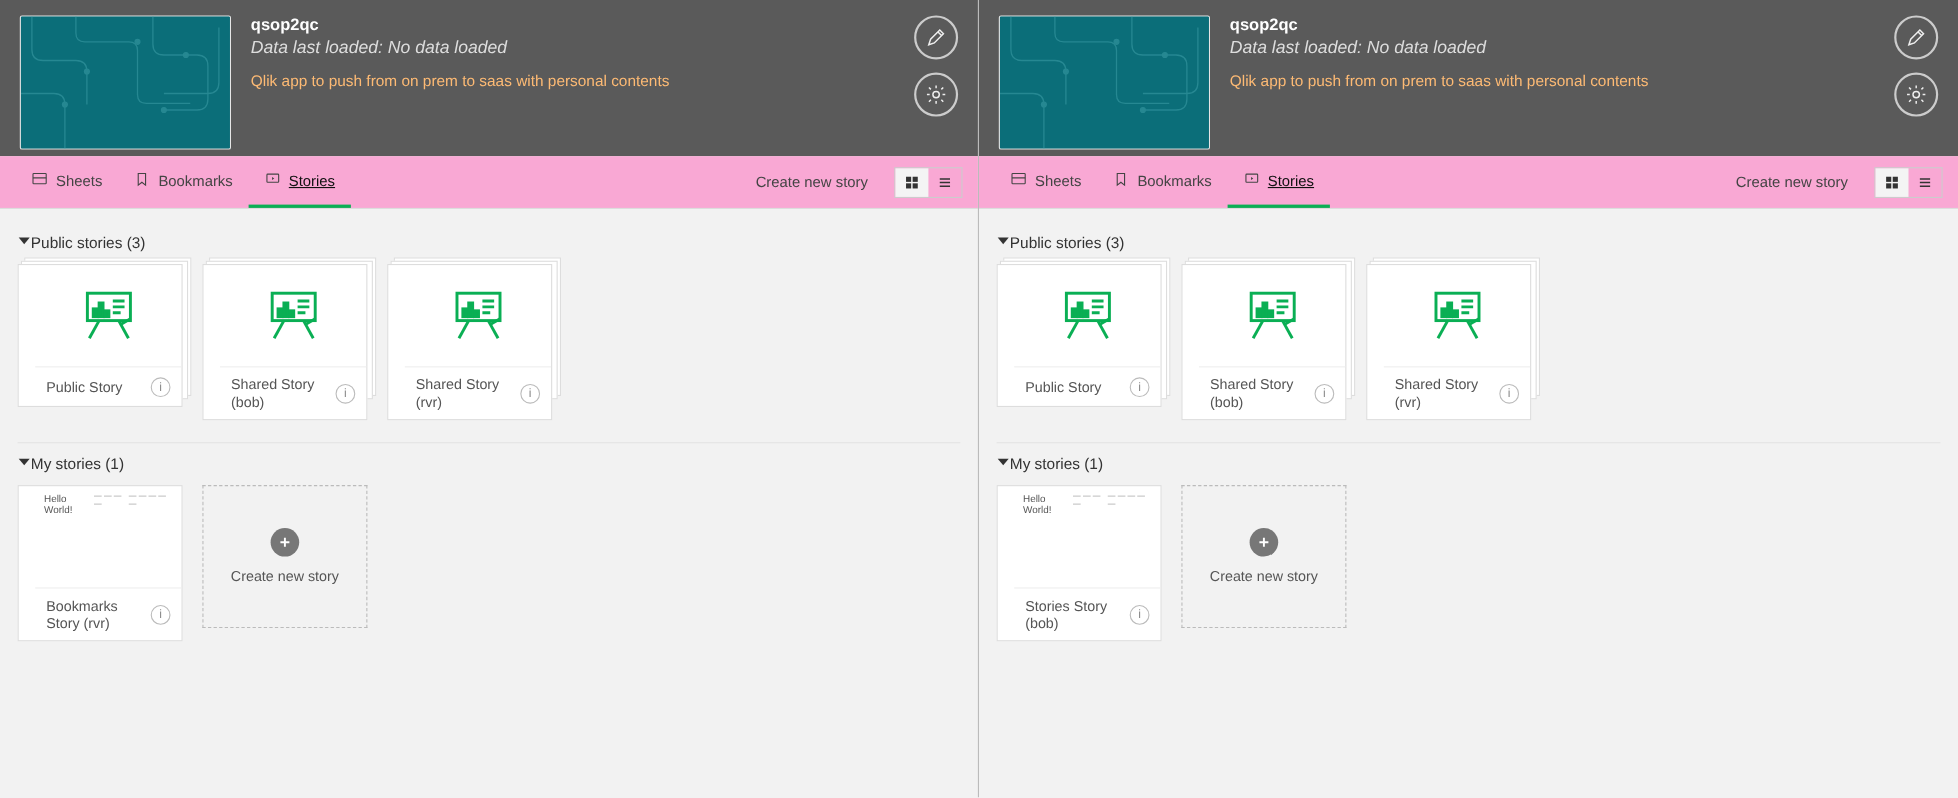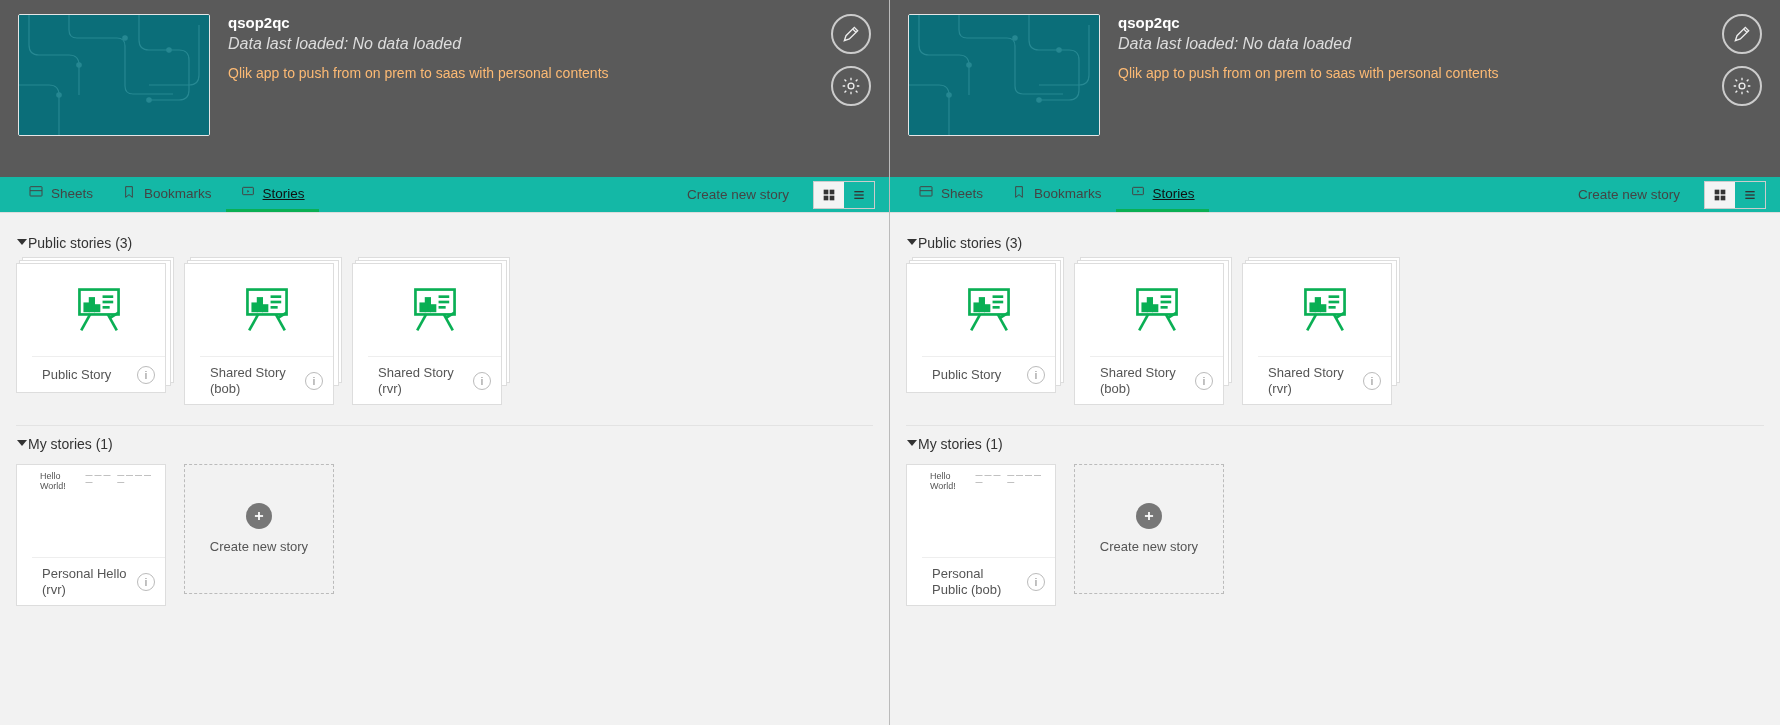--- a/index.html
+++ b/index.html
@@ -1,31 +1,31 @@
 <!DOCTYPE html>
 <html><head>
 <meta charset="utf-8">
 <style>
   * { box-sizing: border-box; margin: 0; padding: 0; font-family: "Segoe UI", Arial, sans-serif; }
   body { background: #f2f2f2; }
   .app { display: flex; width: 1780px; height: 725px; }
   .pane { width: 890px; display: flex; flex-direction: column; border-right: 1px solid #bbb; }
   .pane:last-child { border-right: none; }
-  .header { background: #5a5a5a; color: #fff; display: flex; padding: 14px 18px 32px 18px; height: 177px; }
+  .header { background: #5a5a5a; color: #fff; display: flex; padding: 14px 18px 32px 18px; height: 142px; }
   .thumb { width: 192px; height: 122px; background: #0b6e79; border: 1px solid #e6e6e6; border-radius: 2px; margin-right: 18px; flex: none; position: relative; overflow: hidden; }
   .thumb svg { width: 100%; height: 100%; }
   .header-mid { flex: 1; }
   .app-title { font-size: 15px; font-weight: 700; margin-bottom: 4px; }
   .app-sub { font-size: 16px; font-style: italic; color: #ddd; margin-bottom: 12px; }
   .app-desc { font-size: 14px; color: #fdba74; }
   .header-actions { display: flex; flex-direction: column; gap: 12px; margin-left: 12px; }
   .round-btn { width: 40px; height: 40px; border: 2px solid #ccc; border-radius: 50%; background: #5a5a5a; display: flex; align-items: center; justify-content: center; cursor: pointer; }
   .round-btn svg { width: 20px; height: 20px; stroke: #eee; fill: none; stroke-width: 1.6; }
 
-  .tabbar { background: #14b8a6; border-bottom: 1px solid #ddd; display: flex; align-items: center; height: 36px; padding: 0 14px; }
+  .tabbar { background: #f9a8d4; border-bottom: 1px solid #ddd; display: flex; align-items: center; height: 48px; padding: 0 14px; }
   .tab { display: flex; align-items: center; gap: 7px; padding: 0 14px; height: 100%; font-size: 13.5px; color: #444; cursor: pointer; border-bottom: 3px solid transparent; }
   .tab.active { border-bottom-color: #0aaf54; color: #111; text-decoration: underline; }
   .tab svg { width: 16px; height: 16px; stroke: #444; fill: none; stroke-width: 1.5; }
   .tabbar-spacer { flex: 1; }
   .create-link { font-size: 13.5px; color: #444; padding: 0 16px; cursor: pointer; }
   .view-toggle { border: 1px solid #ccc; display: flex; height: 28px; margin-left: 8px; }
   .view-btn { width: 30px; display: flex; align-items: center; justify-content: center; cursor: pointer; }
   .view-btn.active { background: #f4f4f4; }
   .view-btn svg { width: 16px; height: 16px; }
 
@@ -228,21 +228,21 @@
         <span>My stories (1)</span>
       </div>
       <div class="cards">
         <div class="card personal-card">
           <div class="card-body">
             <div>Hello World!</div>
             <div class="pline">— — — —</div>
             <div class="pline">— — — — —</div>
           </div>
           <div class="card-foot">
-            <span class="title">Personal Hello (rvr)</span>
+            <span class="title">Bookmarks Story (rvr)</span>
             <span class="info-ic">i</span>
           </div>
         </div>
         <div class="create-card">
           <div class="plus-circle">
               <svg viewBox="0 0 24 24">
                 <line x1="12" y1="5" x2="12" y2="19"></line>
                 <line x1="5" y1="12" x2="19" y2="12"></line>
               </svg>
             </div>
@@ -414,21 +414,21 @@
         <span>My stories (1)</span>
       </div>
       <div class="cards">
         <div class="card personal-card">
           <div class="card-body">
             <div>Hello World!</div>
             <div class="pline">— — — —</div>
             <div class="pline">— — — — —</div>
           </div>
           <div class="card-foot">
-            <span class="title">Personal Public (bob)</span>
+            <span class="title">Stories Story (bob)</span>
             <span class="info-ic">i</span>
           </div>
         </div>
         <div class="create-card">
           <div class="plus-circle">
               <svg viewBox="0 0 24 24">
                 <line x1="12" y1="5" x2="12" y2="19"></line>
                 <line x1="5" y1="12" x2="19" y2="12"></line>
               </svg>
             </div>

